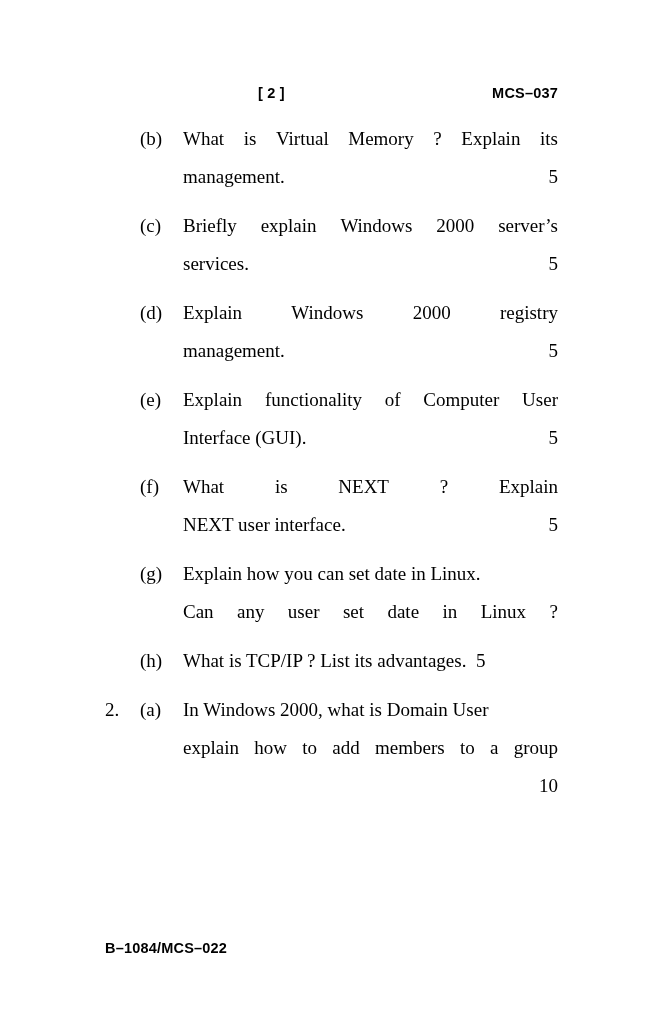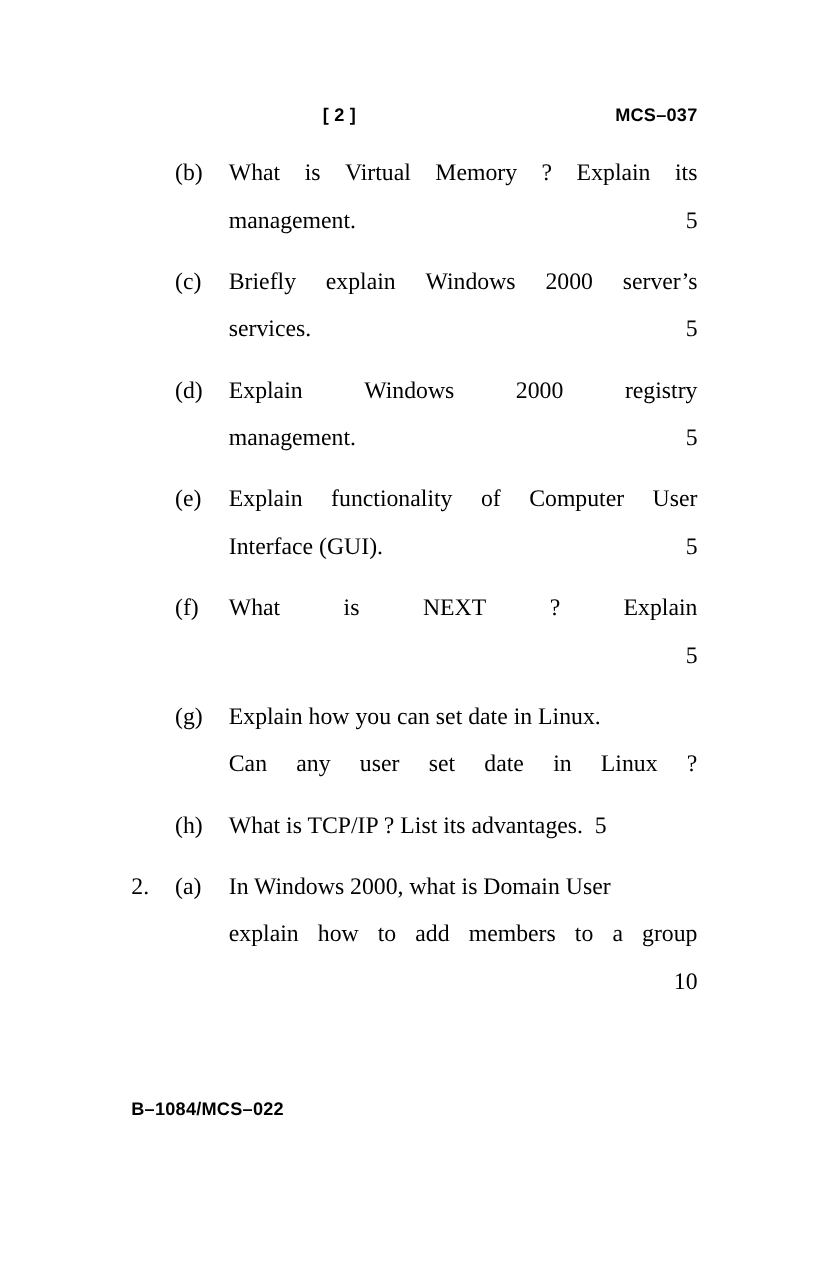--- a/index.html
+++ b/index.html
@@ -108,21 +108,21 @@
 
   
   .line .mark-inline {
     white-space: pre;
   }
 
   
   .page-footer {
     position: absolute;
     left: 105px;
-    top: 880px;
+    top: 940px;
     font-family: "Liberation Sans", "DejaVu Sans", sans-serif;
     font-weight: bold;
     font-size: 14.5px;
     letter-spacing: 0.2px;
     white-space: pre;
   }
 </style>
 </head>
 <body>
 
@@ -195,21 +195,21 @@
         <div class="q-num"></div>
         <div class="q-label">(f)</div>
         <div class="q-lines">
           <div class="line justify">
             <span>What</span>
             <span>is</span>
             <span>NEXT</span>
             <span>?</span>
             <span>Explain</span>
           </div>
-          <div class="line"><span class="mark">5</span></div>
+          <div class="line"><span class="txt">NEXT user interface.</span><span class="mark">5</span></div>
         </div>
       </div>
       <div class="q-item">
         <div class="q-num"></div>
         <div class="q-label">(g)</div>
         <div class="q-lines">
           <div class="line"><span class="txt">Explain how you can set date in Linux.</span></div>
           <div class="line justify">
             <span>Can</span>
             <span>any</span>

